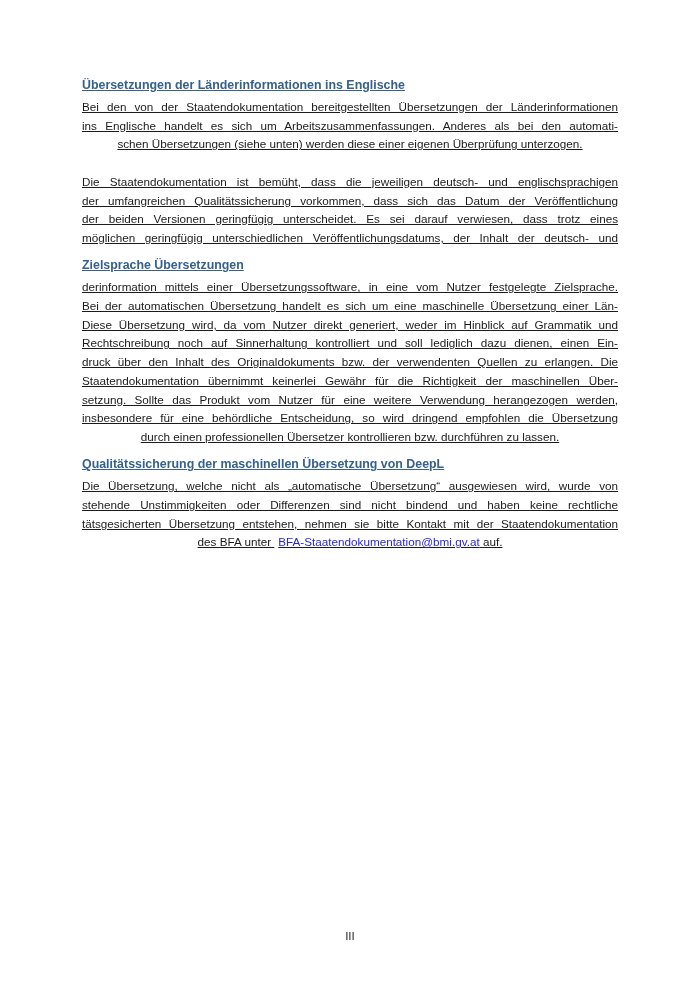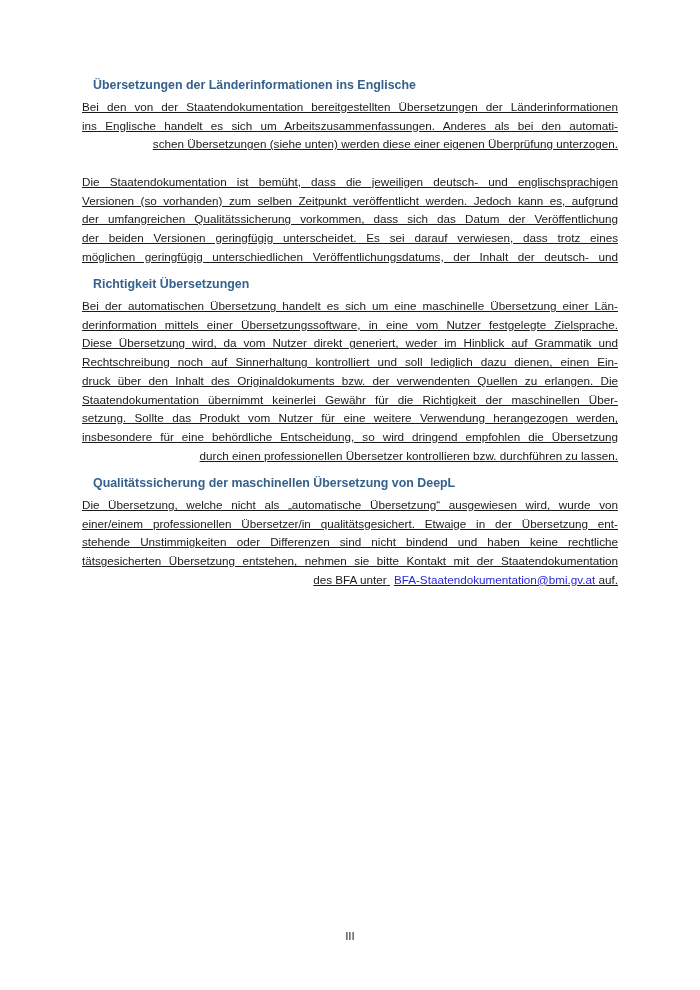--- a/index.html
+++ b/index.html
@@ -20,36 +20,37 @@
     left: 82px;
     top: 76px;
     width: 536px;
   }
 
   .heading {
     color: var(--heading-color, #35618c);
     font-weight: bold;
     font-size: 12.4px;
     line-height: 19px;
-    margin: -10px 0 3px 11px;
+    margin: -10px 0 3px 0;
+    text-decoration: underline;
   }
   section:first-child .heading { margin-top: 0; }
 
   .para { margin: 0 0 18.7px 0; }
 
   .line {
     font-size: 11.7px;
     line-height: 18.7px;
     text-align: justify;
     text-align-last: justify;
     white-space: normal;
     text-decoration: underline;
   }
   .line.last {
-    text-align: right;
+    text-align: center;
     text-align-last: auto;
   }
 
   .email-link {
     color: var(--link-color, #2727dd);
     text-decoration: none;
     margin-left: 4px;
     margin-right: 0;
     cursor: pointer;
   }
@@ -72,45 +73,43 @@
   <main class="content">
       <section>
         <div class="heading">Übersetzungen der Länderinformationen ins Englische</div>
         <div class="para">
           <div class="line">Bei den von der Staatendokumentation bereitgestellten Übersetzungen der Länderinformationen</div>
           <div class="line">ins Englische handelt es sich um Arbeitszusammenfassungen. Anderes als bei den automati-</div>
           <div class="line last">schen Übersetzungen (siehe unten) werden diese einer eigenen Überprüfung unterzogen.</div>
         </div>
         <div class="para">
           <div class="line">Die Staatendokumentation ist bemüht, dass die jeweiligen deutsch- und englischsprachigen</div>
-          <div class="line">Versionen (so vorhanden) zum selben Zeitpunkt veröffentlicht werden. Jedoch kann es, aufgrund</div>
           <div class="line">der umfangreichen Qualitätssicherung vorkommen, dass sich das Datum der Veröffentlichung</div>
           <div class="line">der beiden Versionen geringfügig unterscheidet. Es sei darauf verwiesen, dass trotz eines</div>
           <div class="line">möglichen geringfügig unterschiedlichen Veröffentlichungsdatums, der Inhalt der deutsch- und</div>
         </div>
       </section>
       <section>
-        <div class="heading">Richtigkeit Übersetzungen</div>
+        <div class="heading">Zielsprache Übersetzungen</div>
         <div class="para">
+          <div class="line">derinformation mittels einer Übersetzungssoftware, in eine vom Nutzer festgelegte Zielsprache.</div>
           <div class="line">Bei der automatischen Übersetzung handelt es sich um eine maschinelle Übersetzung einer Län-</div>
-          <div class="line">derinformation mittels einer Übersetzungssoftware, in eine vom Nutzer festgelegte Zielsprache.</div>
           <div class="line">Diese Übersetzung wird, da vom Nutzer direkt generiert, weder im Hinblick auf Grammatik und</div>
           <div class="line">Rechtschreibung noch auf Sinnerhaltung kontrolliert und soll lediglich dazu dienen, einen Ein-</div>
           <div class="line">druck über den Inhalt des Originaldokuments bzw. der verwendenten Quellen zu erlangen. Die</div>
           <div class="line">Staatendokumentation übernimmt keinerlei Gewähr für die Richtigkeit der maschinellen Über-</div>
           <div class="line">setzung. Sollte das Produkt vom Nutzer für eine weitere Verwendung herangezogen werden,</div>
           <div class="line">insbesondere für eine behördliche Entscheidung, so wird dringend empfohlen die Übersetzung</div>
           <div class="line last">durch einen professionellen Übersetzer kontrollieren bzw. durchführen zu lassen.</div>
         </div>
       </section>
       <section>
         <div class="heading">Qualitätssicherung der maschinellen Übersetzung von DeepL</div>
         <div class="para">
           <div class="line">Die Übersetzung, welche nicht als „automatische Übersetzung“ ausgewiesen wird, wurde von</div>
-          <div class="line">einer/einem professionellen Übersetzer/in qualitätsgesichert. Etwaige in der Übersetzung ent-</div>
           <div class="line">stehende Unstimmigkeiten oder Differenzen sind nicht bindend und haben keine rechtliche</div>
           <div class="line">tätsgesicherten Übersetzung entstehen, nehmen sie bitte Kontakt mit der Staatendokumentation</div>
           <div class="line last"><span>des BFA unter</span> <a class="email-link" href="#">BFA-Staatendokumentation@bmi.gv.at</a> <span>auf.</span></div>
         </div>
       </section>
     </main>
   <div class="footer">III</div>
 </div>
 
 </body></html>

